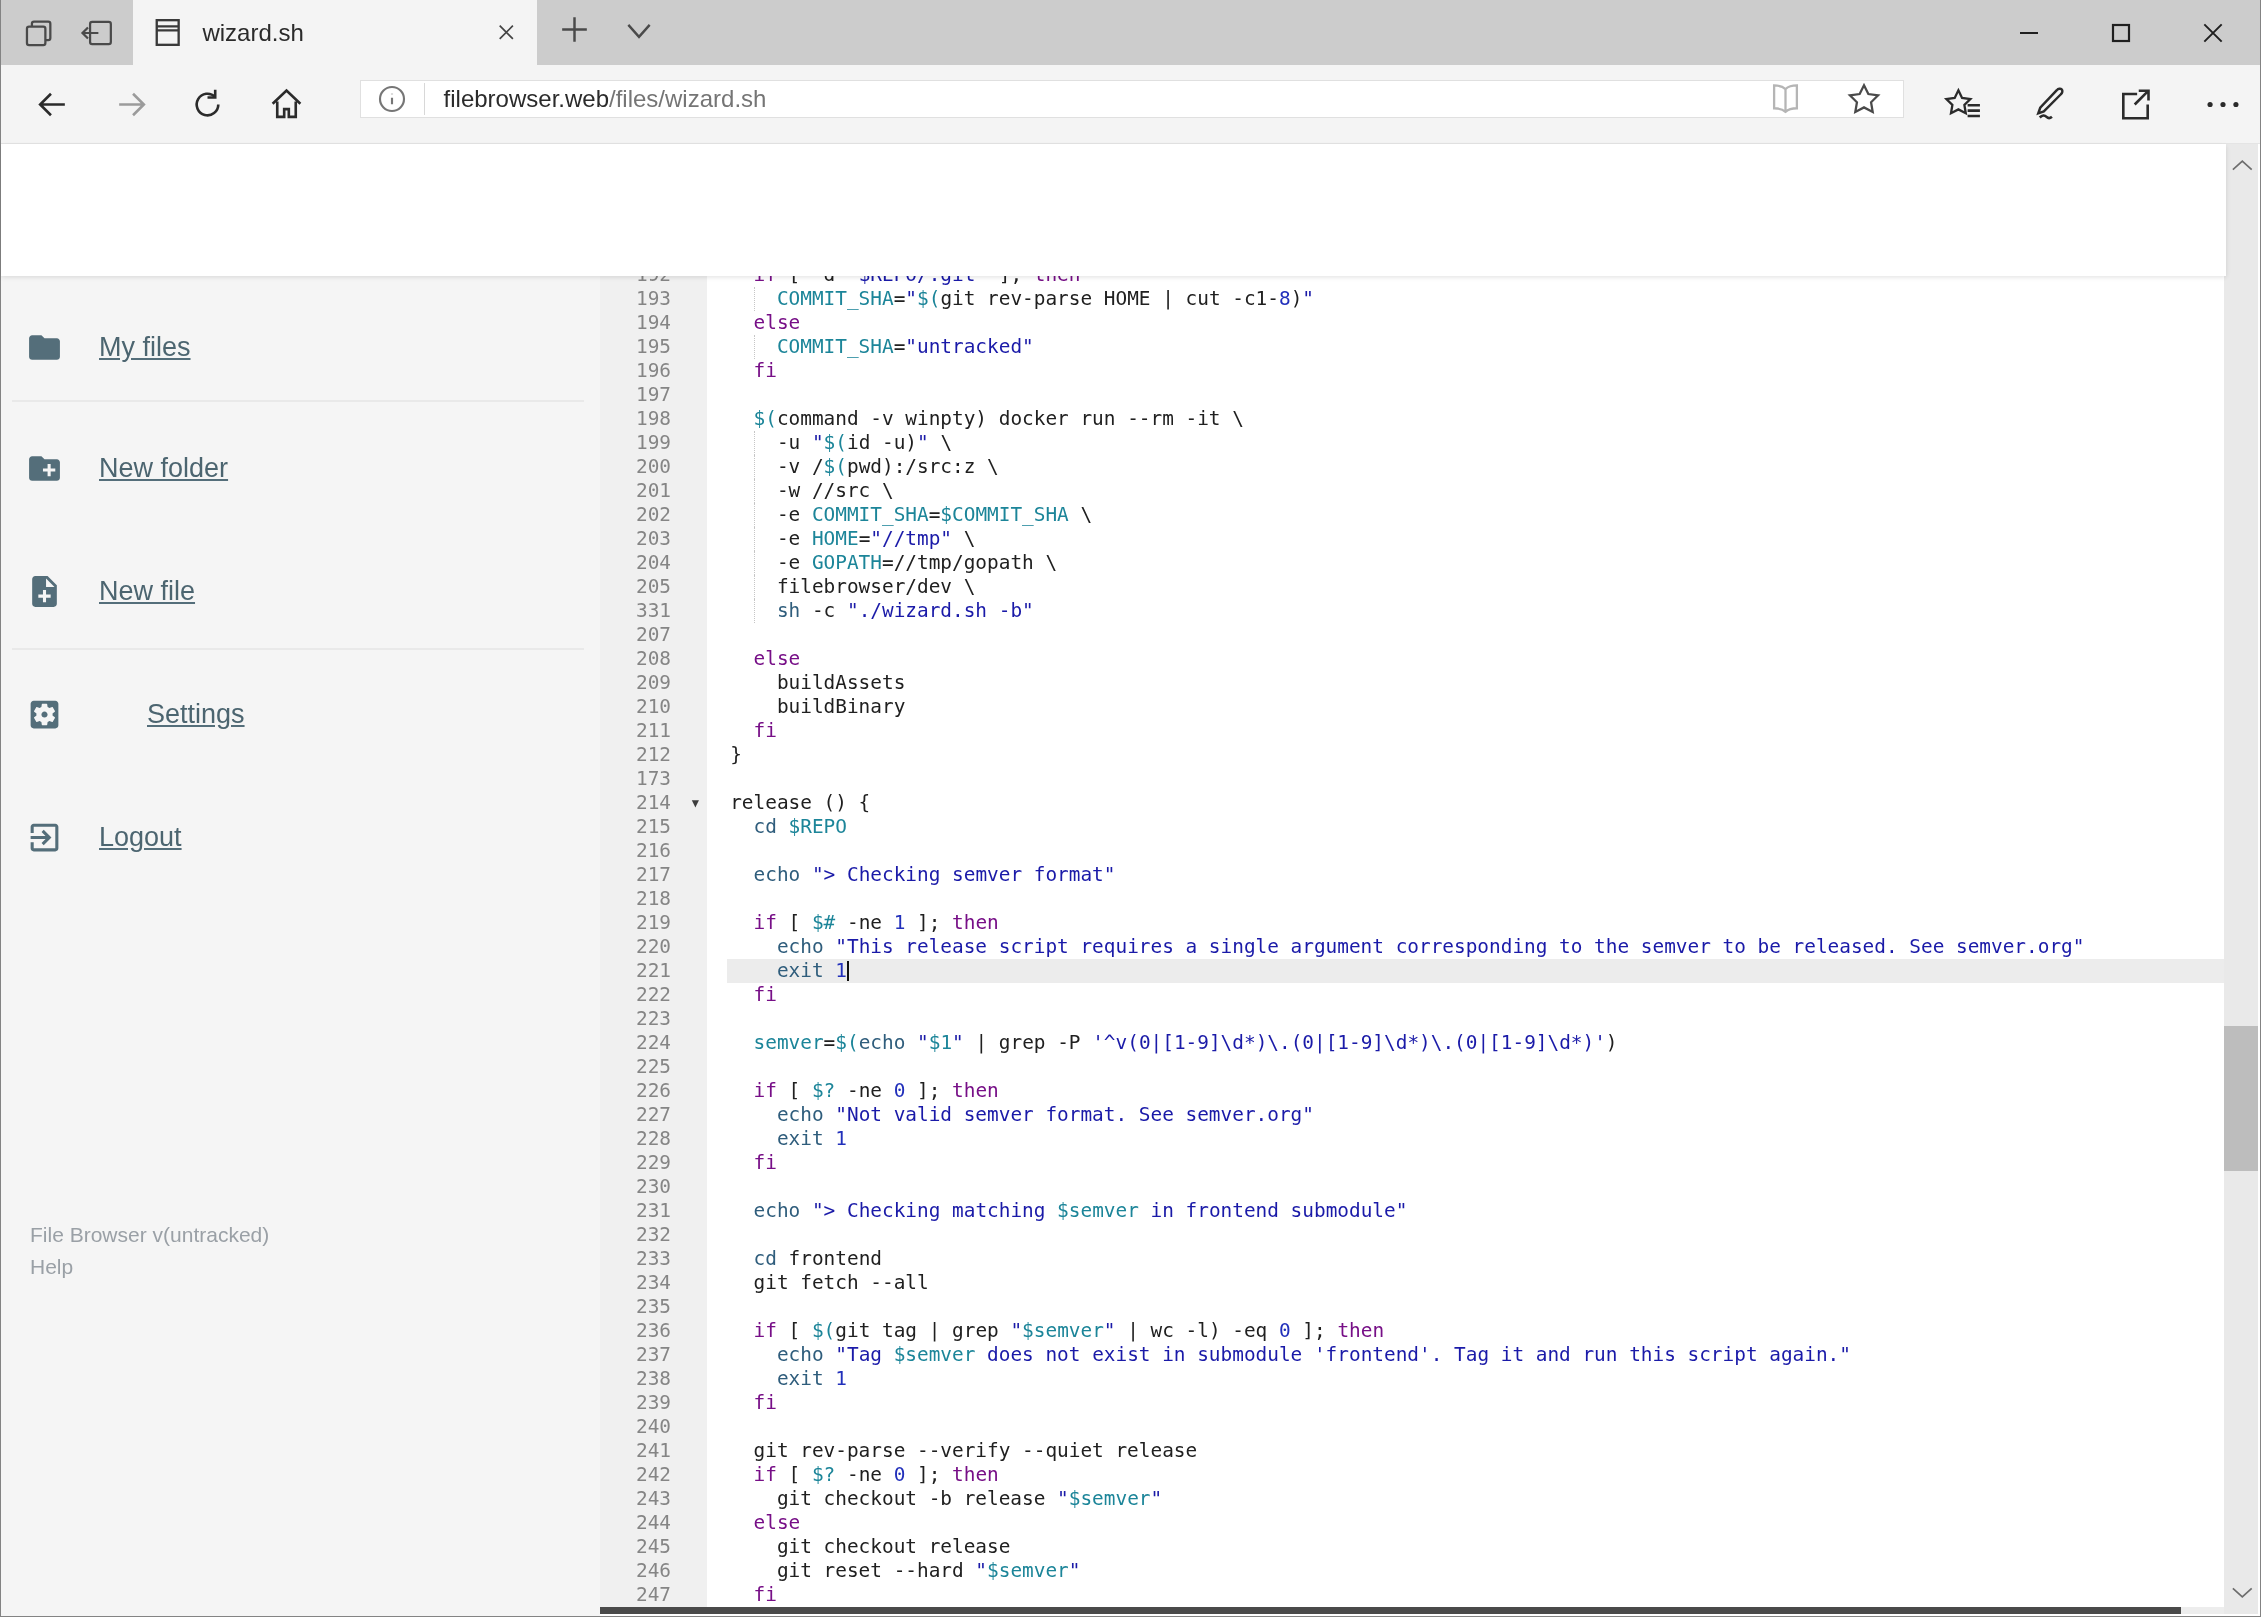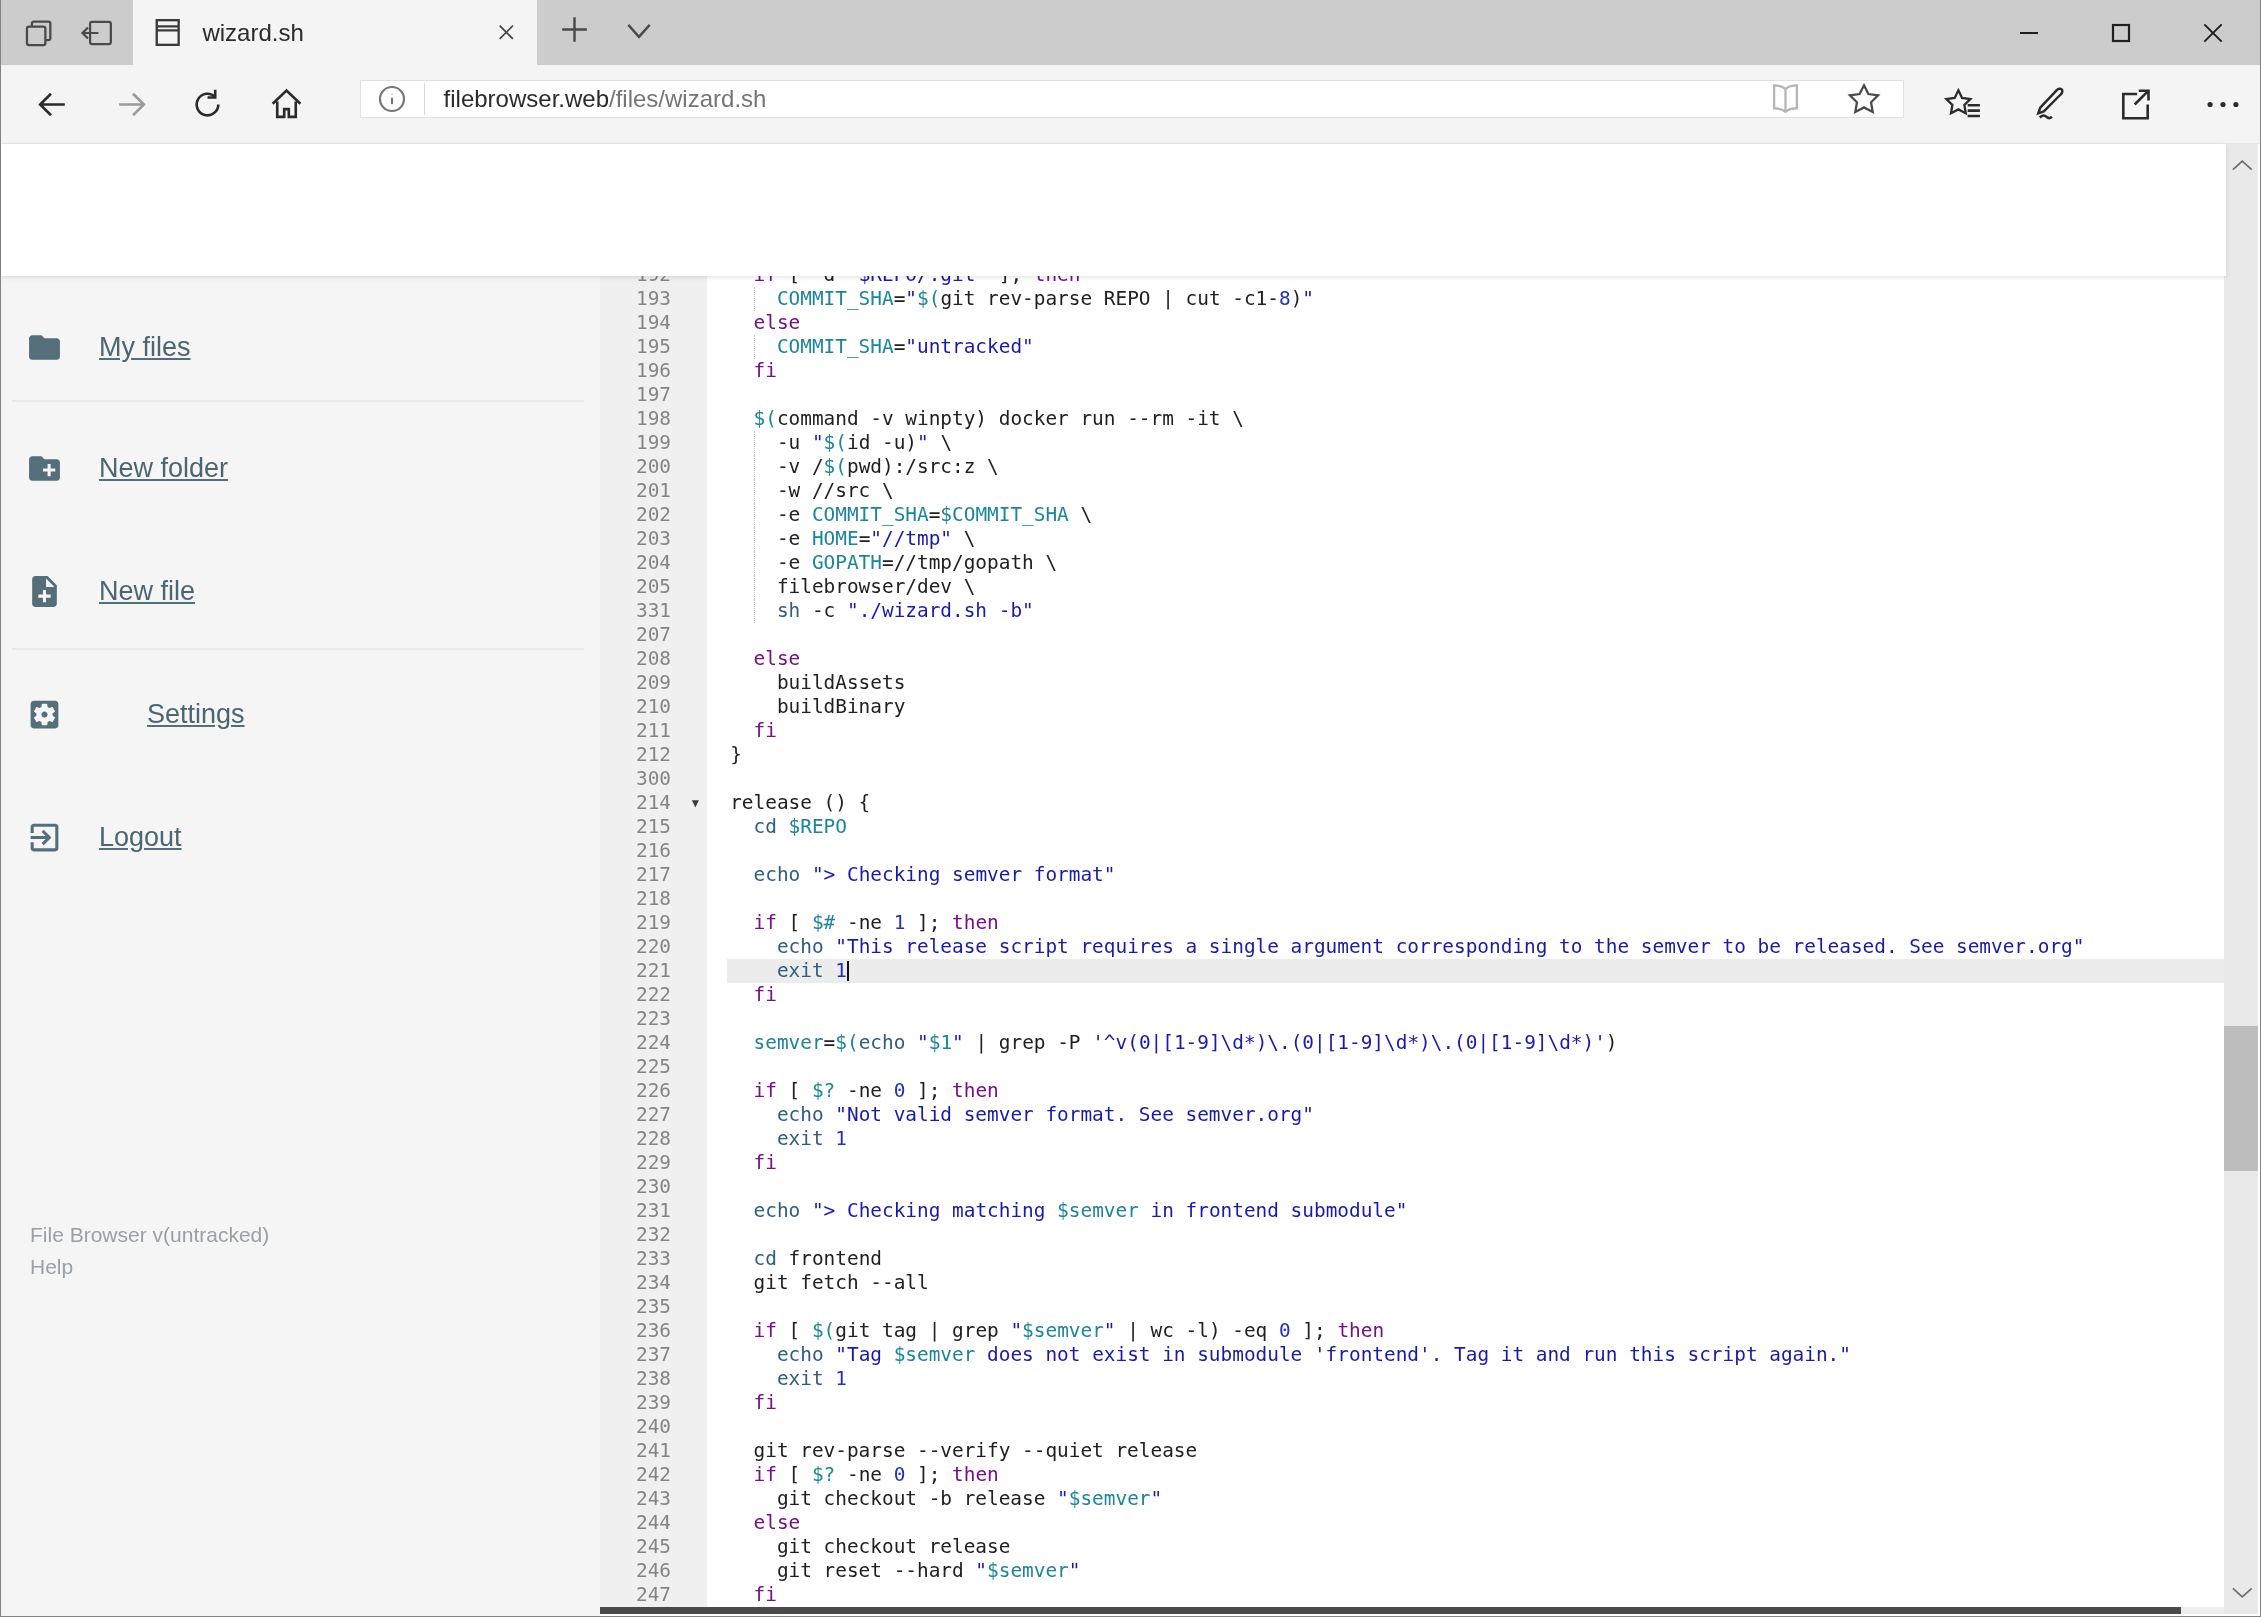--- a/index.html
+++ b/index.html
@@ -321,21 +321,21 @@
 
   <div class="editor">
     <div class="gutterbg"></div>
     <div id="rows">
         <div class="row">
           <div class="gut">192</div>
           <div class="code"><span class="tk-t">  </span><span class="tk-k">if</span><span class="tk-t"> [ -d </span><span class="tk-s">"$REPO/.git"</span><span class="tk-t"> ]; </span><span class="tk-k">then</span></div>
         </div>
         <div class="row">
           <div class="gut">193</div>
-          <div class="code"><span class="guide" style="left: calc(2ch + 3.2px);"></span><span class="tk-t">    </span><span class="tk-v">COMMIT_SHA</span><span class="tk-t">=</span><span class="tk-s">"</span><span class="tk-v">$(</span><span class="tk-t">git rev-parse REPO | cut -c1-</span><span class="tk-n">8</span><span class="tk-t">)</span><span class="tk-s">"</span></div>
+          <div class="code"><span class="guide" style="left: calc(2ch + 3.2px);"></span><span class="tk-t">    </span><span class="tk-v">COMMIT_SHA</span><span class="tk-t">=</span><span class="tk-s">"</span><span class="tk-v">$(</span><span class="tk-t">git rev-parse HOME | cut -c1-</span><span class="tk-n">8</span><span class="tk-t">)</span><span class="tk-s">"</span></div>
         </div>
         <div class="row">
           <div class="gut">194</div>
           <div class="code"><span class="tk-t">  </span><span class="tk-k">else</span></div>
         </div>
         <div class="row">
           <div class="gut">195</div>
           <div class="code"><span class="guide" style="left: calc(2ch + 3.2px);"></span><span class="tk-t">    </span><span class="tk-v">COMMIT_SHA</span><span class="tk-t">=</span><span class="tk-s">"untracked"</span></div>
         </div>
         <div class="row">
@@ -400,21 +400,21 @@
         </div>
         <div class="row">
           <div class="gut">211</div>
           <div class="code"><span class="tk-t">  </span><span class="tk-k">fi</span></div>
         </div>
         <div class="row">
           <div class="gut">212</div>
           <div class="code"><span class="tk-t">}</span></div>
         </div>
         <div class="row">
-          <div class="gut">300</div>
+          <div class="gut">173</div>
           <div class="code"></div>
         </div>
         <div class="row">
           <div class="gut">214<span class="fold">▼</span></div>
           <div class="code"><span class="tk-t">release () {</span></div>
         </div>
         <div class="row">
           <div class="gut">215</div>
           <div class="code"><span class="tk-t">  </span><span class="tk-b">cd</span><span class="tk-t"> </span><span class="tk-v">$REPO</span></div>
         </div>

